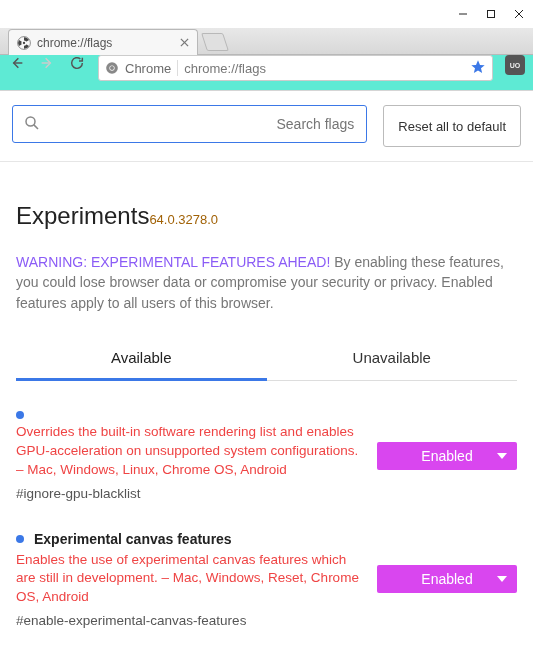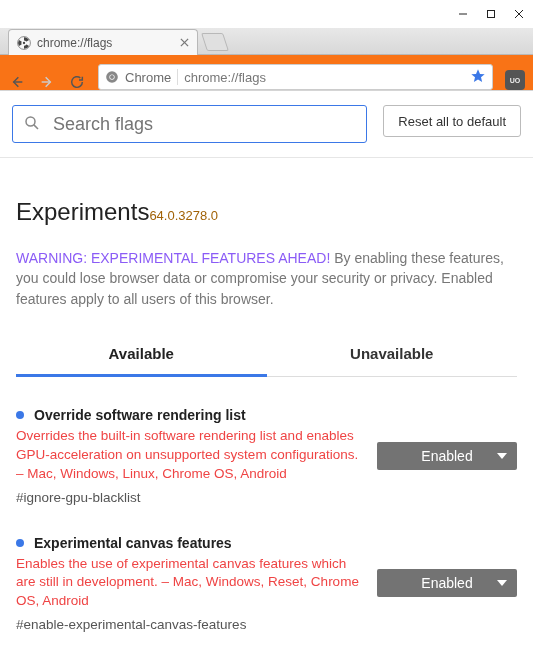--- a/index.html
+++ b/index.html
@@ -62,24 +62,24 @@
     margin-left: 6px;
     background: #e0e0e0;
     border: 1px solid #b8b8b8;
     transform: skewX(18deg);
     border-radius: 2px;
     margin-bottom: 3px;
   }
   
   .toolbar {
     height: 36px;
-    background: #f97316;
+    background: #5eead4;
     border-bottom: 1px solid #d5d5d5;
     display: flex;
-    align-items: flex-end;
+    align-items: flex-start;
     padding: 0 8px;
     gap: 12px;
   }
   .nav-btn { color: #555; display:flex; align-items:center; justify-content:center; width:18px; }
   .nav-btn.disabled { color: #bbb; }
   .omnibox {
     flex: 1;
     height: 26px;
     background: #fff;
     border: 1px solid #ccc;
@@ -118,26 +118,27 @@
     border: 1.5px solid #3b78e7;
     border-radius: 3px;
     display: flex;
     align-items: center;
     padding: 0 10px;
     gap: 10px;
   }
   .search-wrap .mag { color: #888; }
   .search-input {
     border: none; outline: none;
-    font-size: 18px; color: #888;
+    font-size: 14px; color: #888;
     flex: 1;
     background: transparent;
+    text-align: right;
   }
   .reset-btn {
-    height: 32px;
+    height: 42px;
     padding: 0 14px;
     border: 1px solid #bbb;
     background: #fff;
     border-radius: 3px;
     font-size: 13px;
     color: #333;
     cursor: pointer;
   }
   .content {
     padding: 0 16px;
@@ -166,21 +167,20 @@
     margin-top: 24px;
     border-bottom: 1px solid #ddd;
   }
   .tabs .flagtab {
     flex: 1;
     text-align: center;
     padding: 12px 0;
     font-size: 15px;
     color: #333;
     cursor: pointer;
-    font-weight: bold;
   }
   .tabs .flagtab.active {
     color: #222;
     border-bottom: 3px solid #3b78e7;
     margin-bottom: -1px;
   }
   .exp {
     margin-top: 30px;
     display: flex;
     gap: 16px;
@@ -207,21 +207,21 @@
     font-size: 13.5px;
     color: #555;
     cursor: pointer;
   }
   .exp-select {
     width: 140px;
     align-self: center;
     position: relative;
   }
   .exp-select .sel {
-    background: #737373;
+    background: #d946ef;
     color: #fff;
     height: 28px;
     border-radius: 2px;
     display: flex;
     align-items: center;
     justify-content: center;
     font-size: 14px;
     position: relative;
     cursor: pointer;
   }
@@ -346,21 +346,20 @@
 
   <div class="tabs">
     <div class="flagtab active">Available</div>
     <div class="flagtab">Unavailable</div>
   </div>
 
   <div class="exp">
     <div class="exp-left">
       <div class="exp-title">
         <span class="dot"></span>
-        <span>Override software rendering list</span>
       </div>
       <div class="exp-desc">Overrides the built-in software rendering list and enables GPU-acceleration on unsupported system configurations. – Mac, Windows, Linux, Chrome OS, Android</div>
       <span class="exp-hash">#ignore-gpu-blacklist</span>
     </div>
     <div class="exp-select">
       <div class="sel">
         <span>Enabled</span>
         <span class="caret">
           <svg width="10" height="10" viewBox="0 0 10 10">
               <polygon points="0,2 10,2 5,8" fill="#fff"></polygon>

